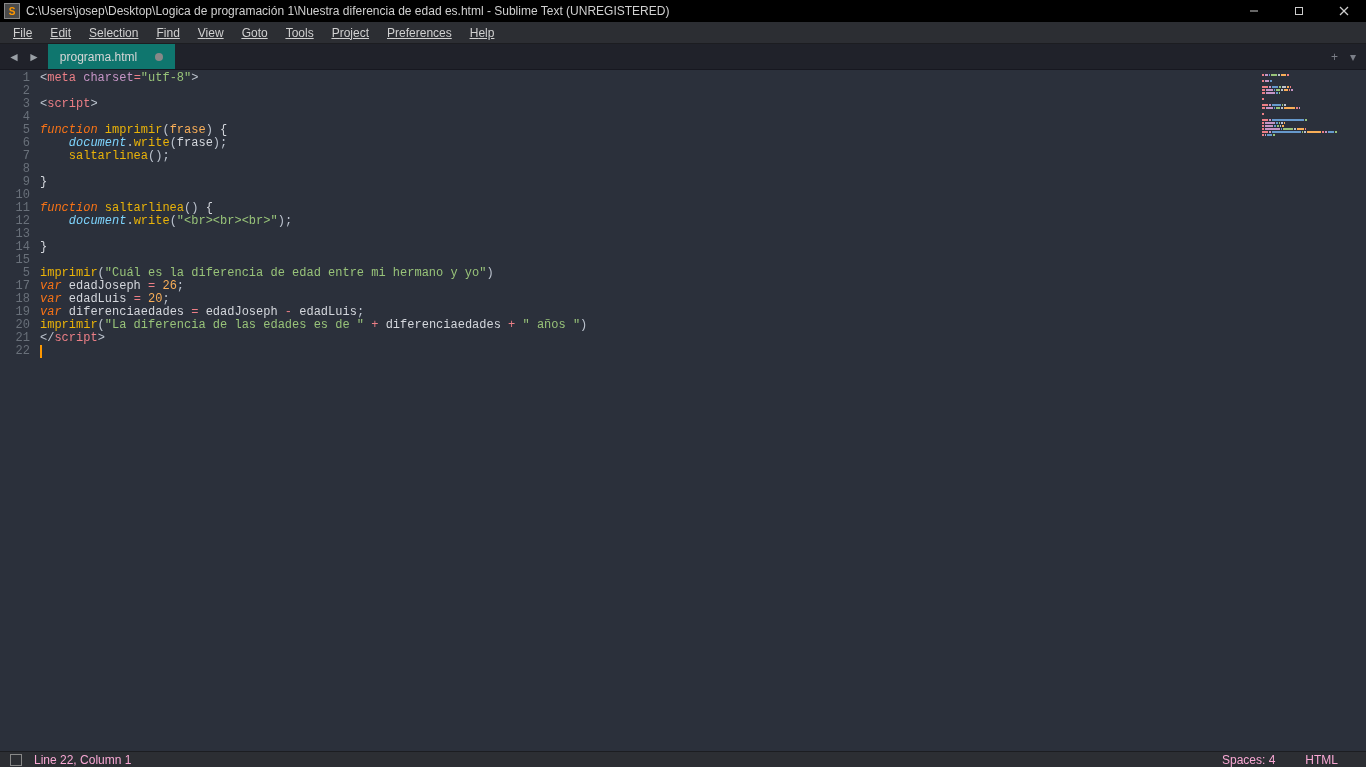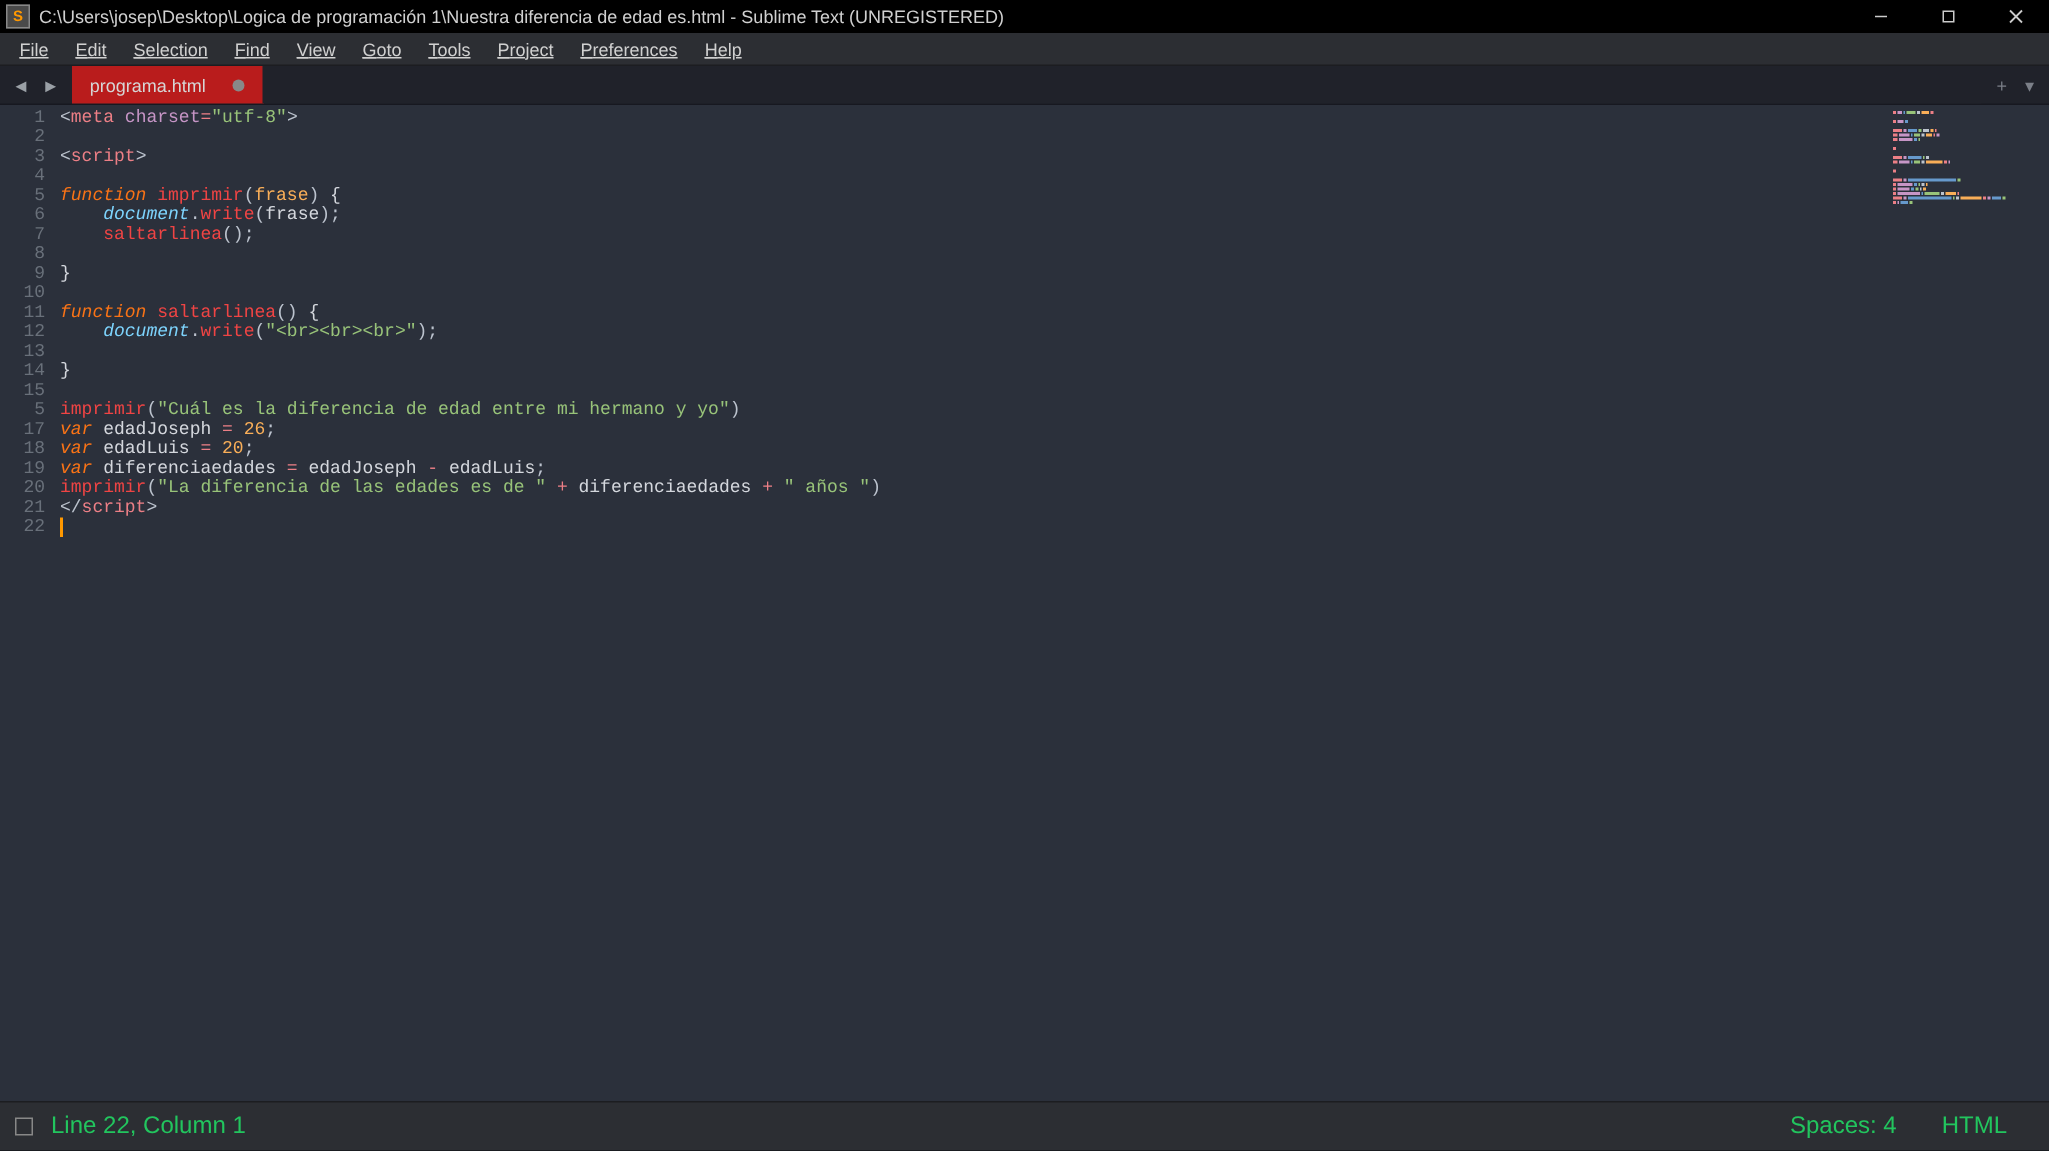--- a/index.html
+++ b/index.html
@@ -63,21 +63,21 @@
   .arrow { color:#9aa0a6; }
   .tab {
     display:flex; align-items:center;
     padding: 0 12px;
     background: #424757;
     color:#d6d6d6;
     font-size:12px;
     gap:18px;
     border-right:1px solid #20222a;
   }
-  .tab.inactive { background:#b91c1c; }
+  .tab.inactive { background:#0f766e; }
   .tab.active { background:#313545; color:#e0e0e0; }
   .tab .dirty { width:8px;height:8px;border-radius:50%;background:#888;}
   .tab .close-x { color:#9aa0a6; font-size:13px;}
   .tabrow-spacer { flex:1; background:#20222a; }
   .tabrow-right { display:flex; align-items:center; padding:0 10px; gap:12px; color:#7b7f88;}
   
   .editor {
     flex:1;
     display:flex;
     background:#2b303b;
@@ -111,49 +111,49 @@
     vertical-align:top;
     position:relative;
     top:0;
   }
   
   .c-punc  { color:#bcc3ce; }
   .c-tag   { color:#ec7f86; }       
   .c-attr  { color:#c695c6; }       
   .c-str   { color:#98c379; }       
   .c-kw    { color:#f97316; font-style:italic; }
-  .c-func  { color:#ef4444; }
+  .c-func  { color:#eab308; }
   .c-param { color:#f9ae58; }       
   .c-obj   { color:#7dd3fc; font-style:italic; }  
   .c-num   { color:#f9ae58; }
   .c-white { color:#d4d7dd; }
   .c-op    { color:#ec7f86; }
   
   .minimap {
     width:110px;
     background:#2b303b;
     position:relative;
     padding:4px 6px;
     color:#556;
     font-size:2px;
     line-height:2px;
   }
   .minimap-line { height:2px; margin-bottom:1px; background:transparent; display:flex; gap:1px;}
   .mm { height:2px; }
   .mm1{background:#ec7f86;} .mm2{background:#98c379;} .mm3{background:#c695c6;} .mm4{background:#6699cc;} .mm5{background:#bcc3ce;} .mm6{background:#f9ae58;}
   
   .statusbar {
-    height:33px;
+    height:16px;
     background:#2c2e33;
     border-top:1px solid #1c1d21;
     display:flex;
     align-items:center;
-    color:#22c55e;
+    color:#f9a8d4;
     padding:0 10px;
-    font-size:16px;
+    font-size:12px;
   }
   .status-left { display:flex; align-items:center; gap:12px;}
   .status-right { margin-left:auto; display:flex; align-items:center; gap:30px; padding-right:18px;}
   .sq-icon {
     width:12px;height:12px;border:1px solid #888; display:inline-block;
   }
 </style>
 </head>
 <body>
 

